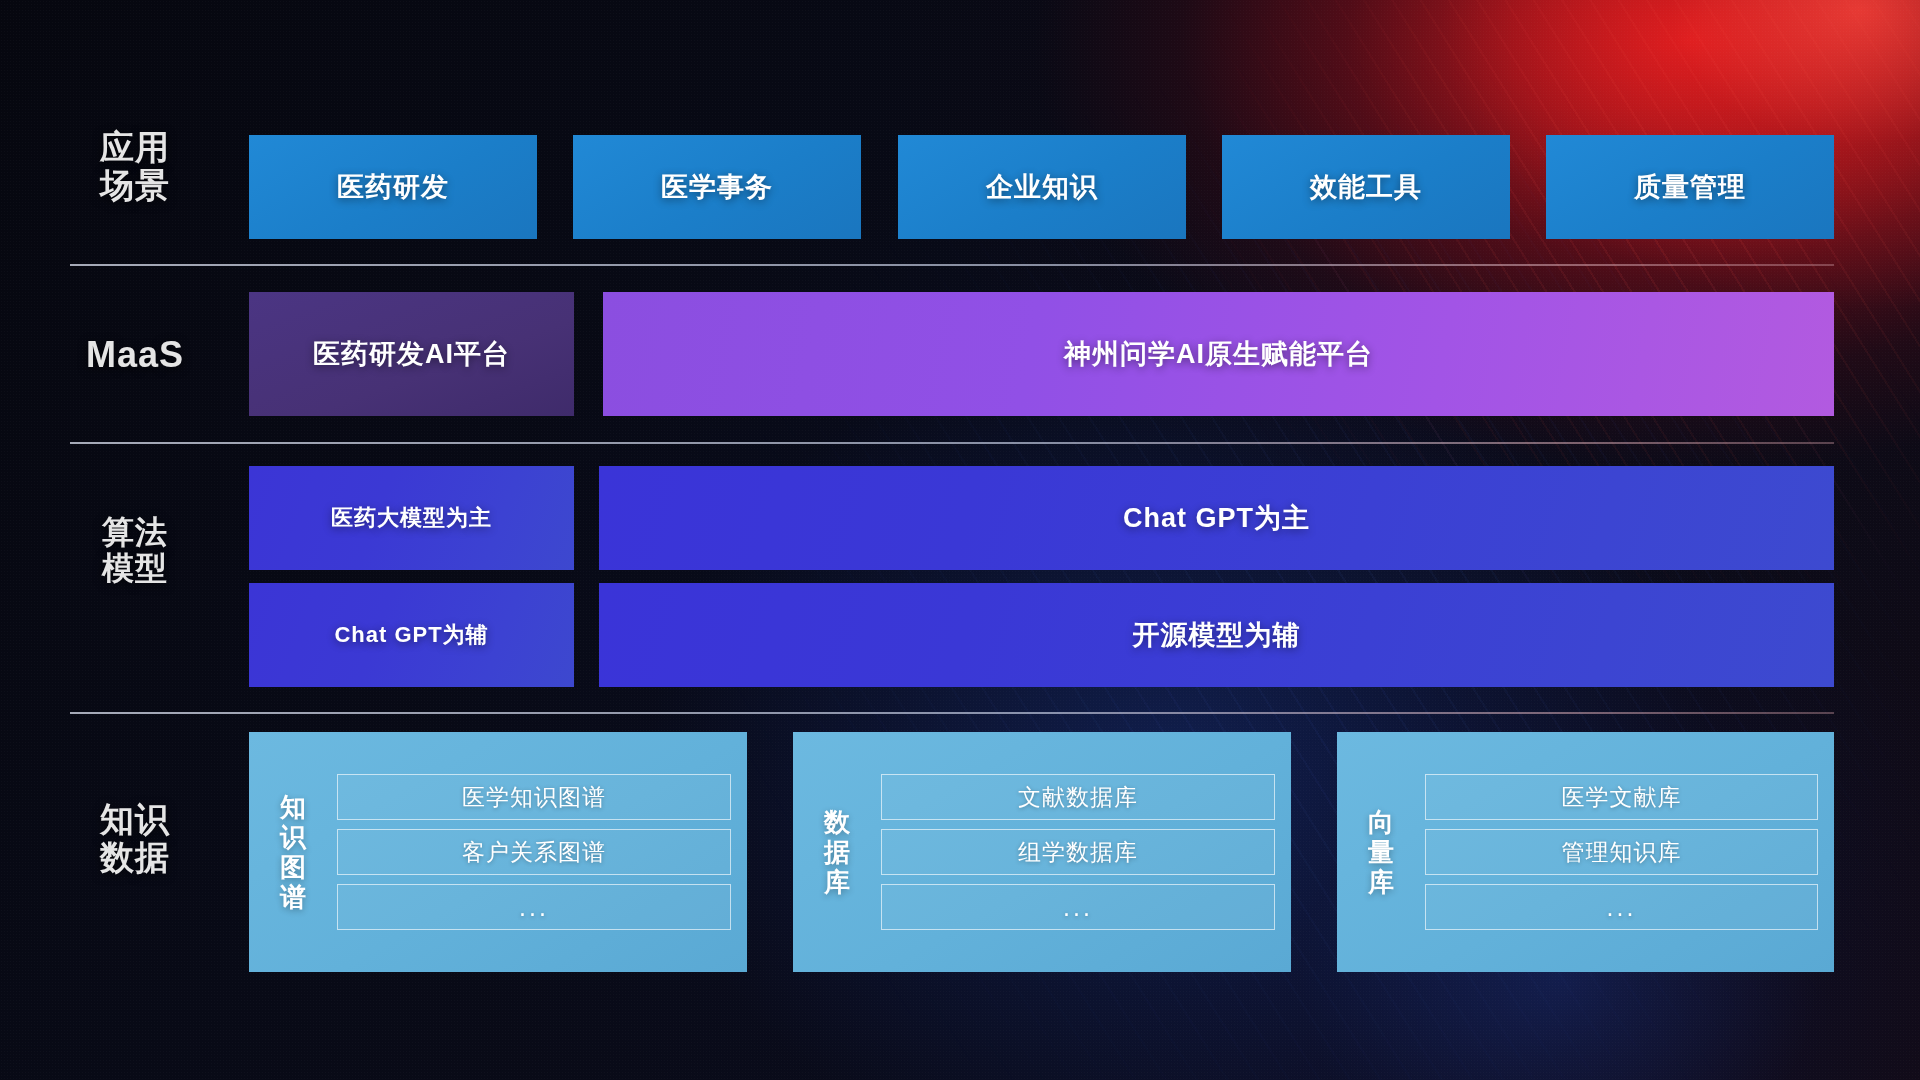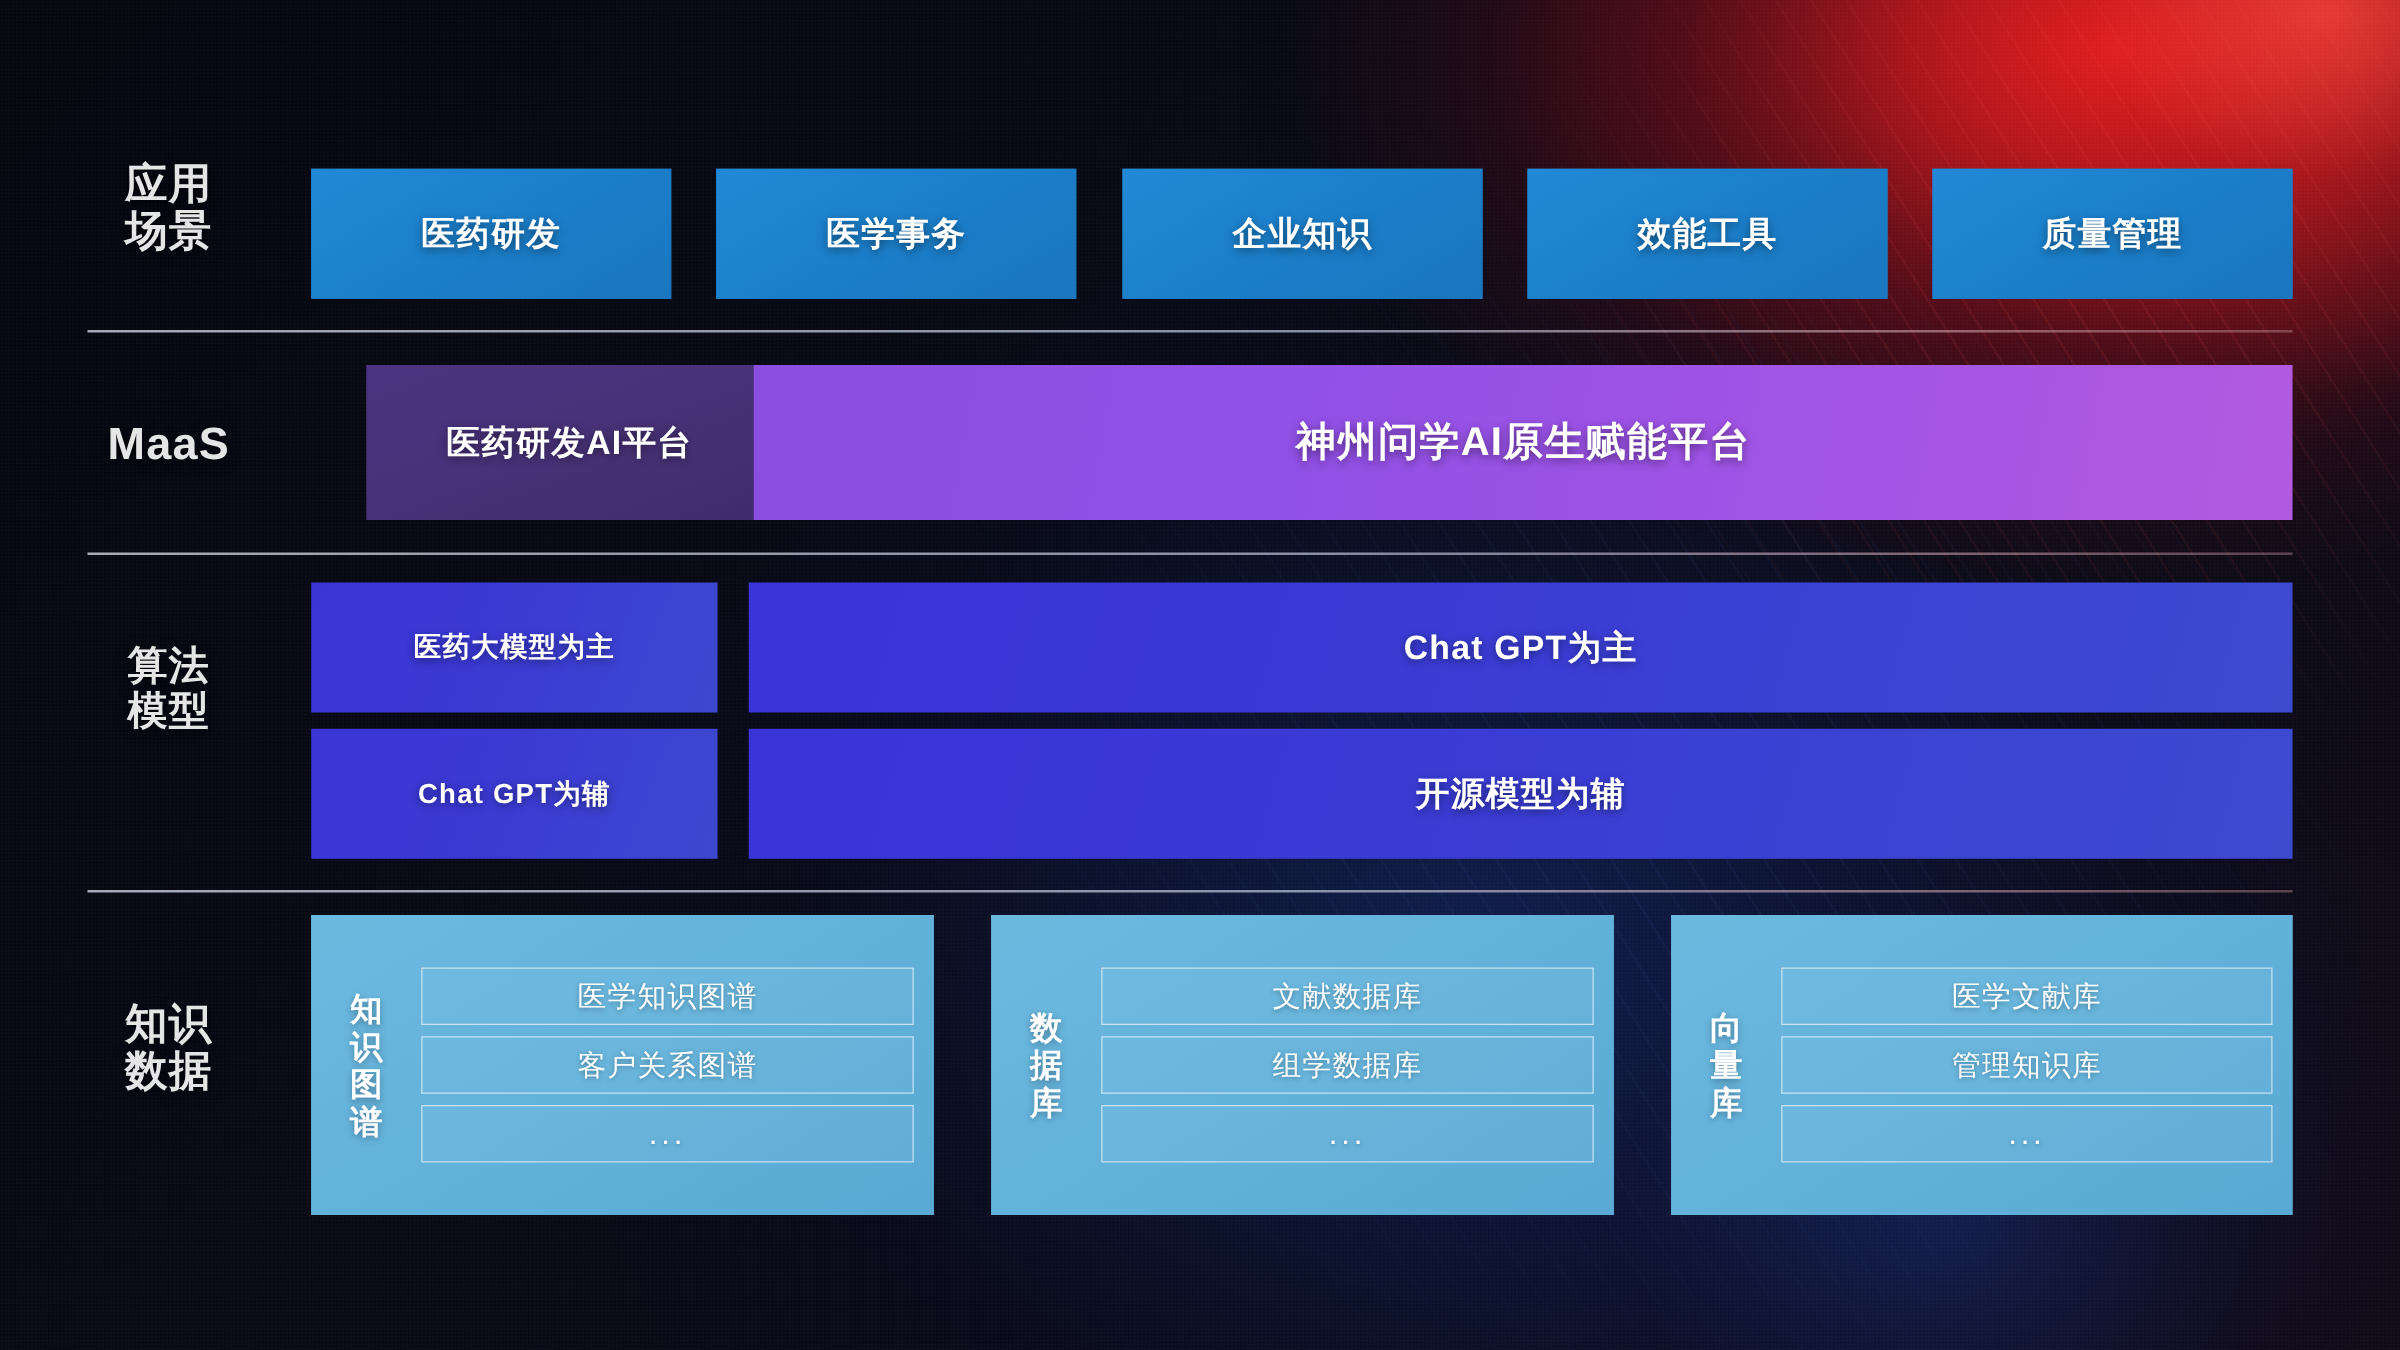--- a/index.html
+++ b/index.html
@@ -104,27 +104,27 @@
     background-image:linear-gradient(150deg,#2189d6 0%,#1b7ec9 55%,#1a76bf 100%),
                      radial-gradient(rgba(255,255,255,0.06) 1px,transparent 1px);
     background-size:auto, 4px 4px;
     font-size:27px;letter-spacing:1px;
   }
 
   .b-maas-dark{
     background-image:linear-gradient(160deg,#4b3583 0%,#473175 60%,#3f2b6b 100%),
                      radial-gradient(rgba(255,255,255,0.05) 1px,transparent 1px);
     background-size:auto, 4px 4px;
-    font-size:27px;letter-spacing:1px;margin-left:44px;
+    font-size:27px;letter-spacing:1px;
   }
   .b-maas-bright{
     background-image:linear-gradient(100deg,#8b4ee0 0%,#9150e6 35%,#a254e6 68%,#b25ae0 100%),
                      radial-gradient(rgba(255,255,255,0.06) 1px,transparent 1px);
     background-size:auto, 4px 4px;
-    font-size:32px;letter-spacing:1px;
+    font-size:27px;letter-spacing:1px;
   }
 
   .b-algo{
     background-image:linear-gradient(110deg,#3b35d6 0%,#3b39d4 40%,#3c42d2 75%,#3d48cf 100%),
                      radial-gradient(rgba(255,255,255,0.05) 1px,transparent 1px);
     background-size:auto, 4px 4px;
     font-size:22px;letter-spacing:1px;
   }
   .b-algo-wide{
     background-image:linear-gradient(105deg,#3a34d8 0%,#3a38d6 30%,#3b40d4 62%,#3d4ad0 100%),

